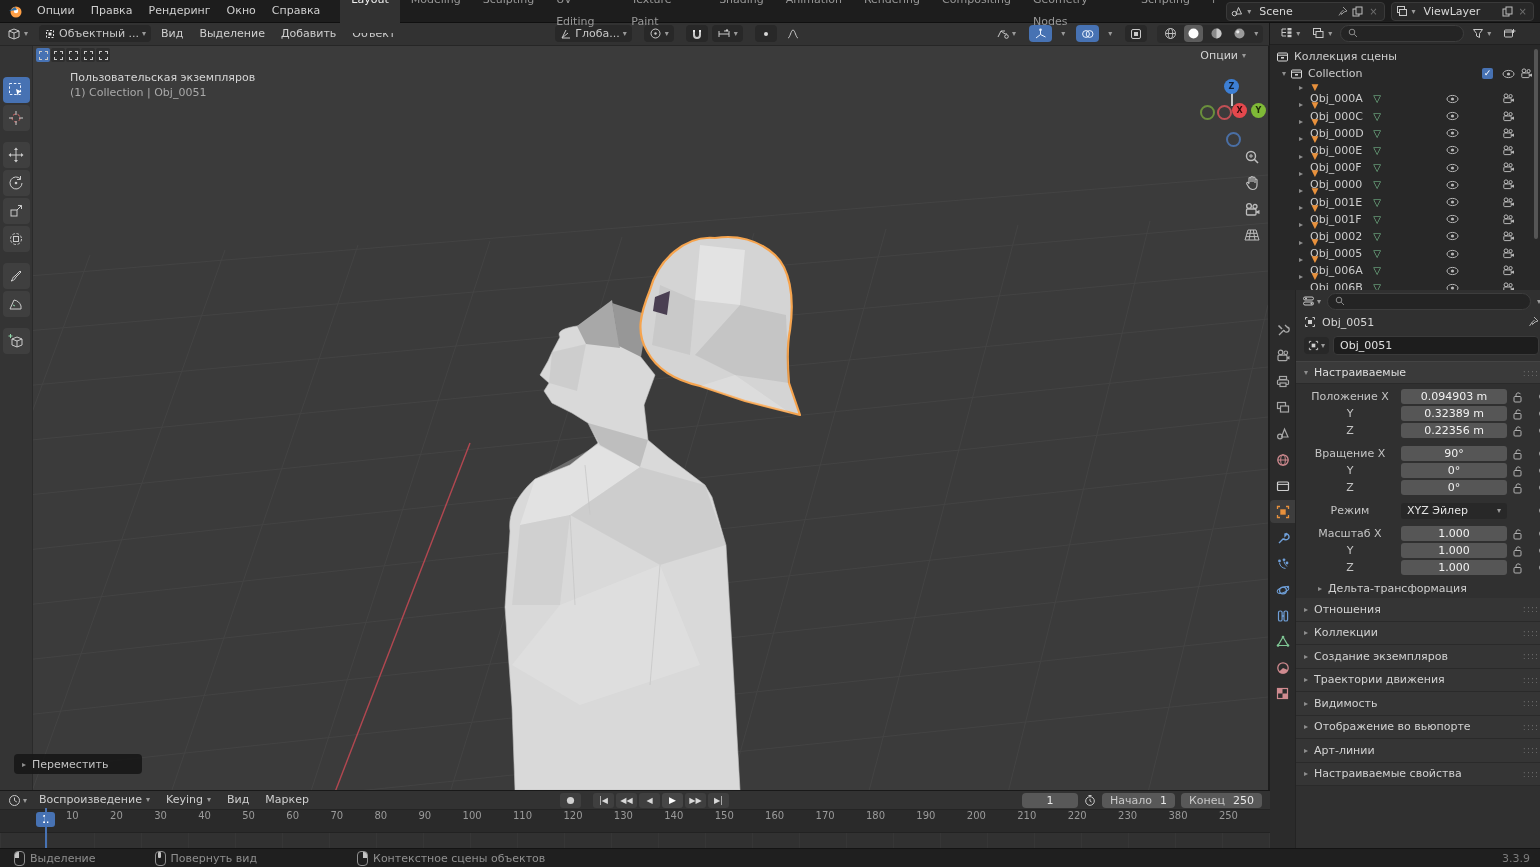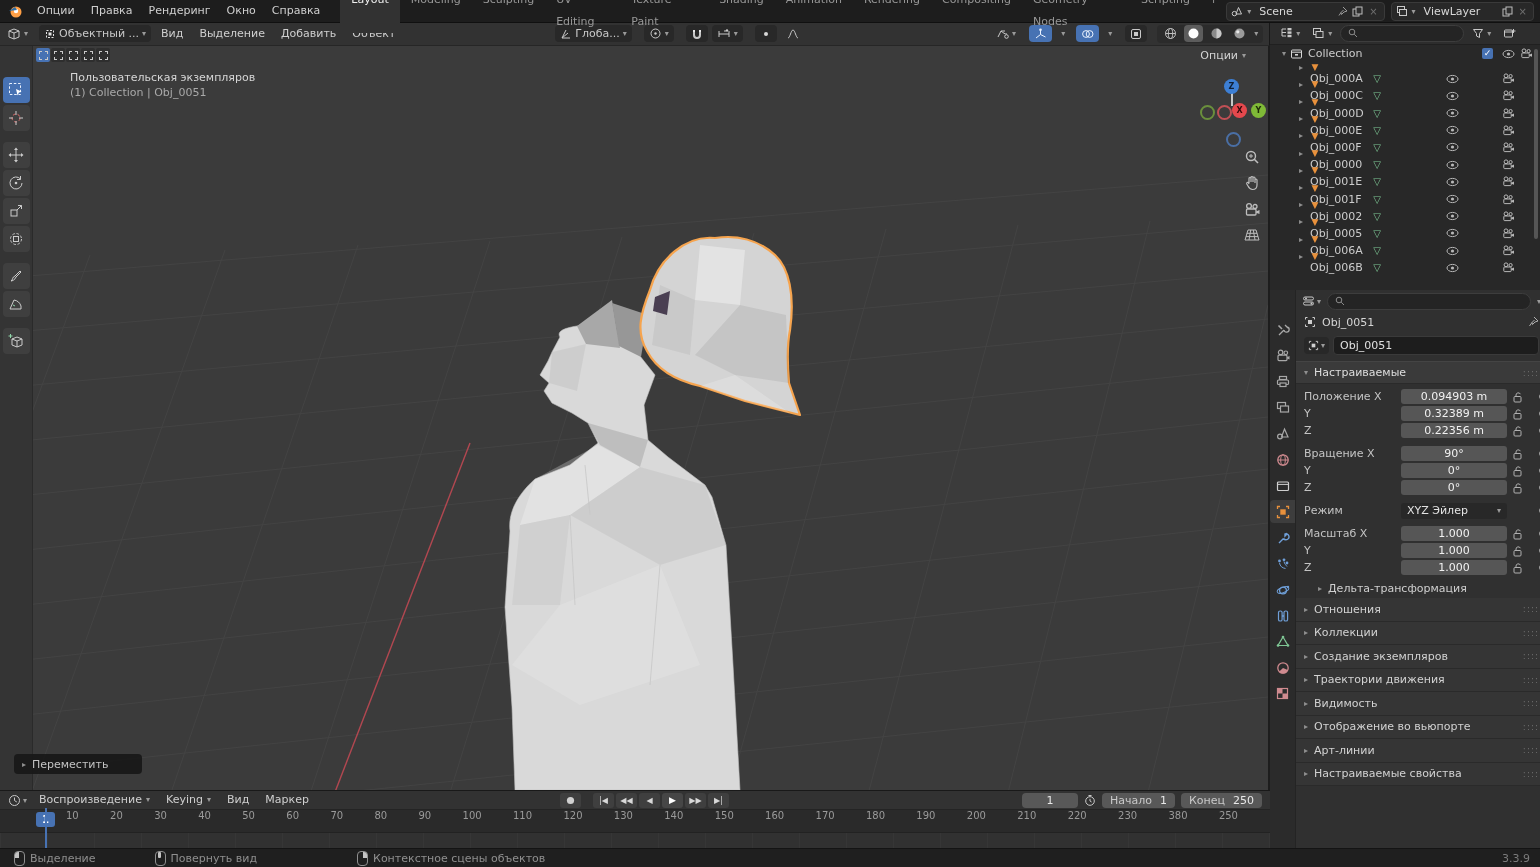--- a/index.html
+++ b/index.html
@@ -80,21 +80,21 @@
   #pcrumb{display:flex;align-items:center;height:20px;gap:6px;padding:0 8px;color:#d6d6d6}
   #pname-row{display:flex;align-items:center;gap:4px;padding:4px 8px 6px}
   #pname-field{flex:1;background:#1d1d1d;border:1px solid #3a3a3a;border-radius:4px;height:17px;
     display:flex;align-items:center;padding:0 6px;color:#e0e0e0}
   .iconpill{display:flex;align-items:center;gap:2px;background:#282828;border-radius:4px;height:17px;padding:0 4px}
   .panel-h{display:flex;align-items:center;height:21px;background:#3a3a3a;border-top:1px solid #444;
     border-bottom:1px solid #2a2a2a;gap:6px;padding:0 8px;color:#dedede}
   .dragdots{margin-left:auto;color:#6b6b6b;letter-spacing:1px;font-size:9px}
   .tgroup{padding:4px 0 2px}
   .trow{display:grid;grid-template-columns:92px 106px 18px 12px;align-items:center;height:17px;gap:5px;padding-left:8px}
-  .tlabel{text-align:left;color:#c4c4c4;white-space:nowrap}
+  .tlabel{text-align:center;color:#c4c4c4;white-space:nowrap}
   .tfield{background:#565656;border-radius:3px;height:15px;line-height:15px;text-align:center;color:#f1f1f1}
   .tdrop{background:#282828;border-radius:3px;height:16px;line-height:16px;color:#e3e3e3;padding:0 6px;
     display:flex;justify-content:space-between;align-items:center}
   .tdot{width:5px;height:5px;border-radius:50%;background:#9c9c9c;justify-self:center}
   .subsec{display:flex;align-items:center;gap:6px;height:20px;padding-left:22px;color:#cfcfcf}
   .psection{display:flex;align-items:center;gap:6px;height:22.5px;background:#353535;
     border-bottom:1px solid #2a2a2a;padding:0 8px;color:#d2d2d2}
   .psection:first-of-type{border-top:1px solid #424242}
   .scol{color:#8f8f8f;font-size:8px}
   
@@ -545,20 +545,31 @@
 
   <div id="op-panel">
     <span class="scol">▸</span>
     <span>Переместить</span>
   </div>
 </div>
 
 <div id="rightpanel">
 
   <div id="outliner">
+    <div class="orow lvl0" style="padding-top:3px">
+      <svg width="13" height="12" viewBox="0 0 13 12">
+          <rect x="1.5" y="2" width="10" height="8" rx="1" fill="none" stroke="#d8d8d8"></rect>
+          <path d="M1.5 4.2 H11.5" stroke="#d8d8d8"></path>
+          <rect x="5" y="6" width="3" height="1.6" fill="#d8d8d8"></rect>
+        </svg>
+      <span class="oname">Коллекция сцены</span>
+      <span></span>
+        <span></span>
+        <span></span>
+    </div>
     <div class="orow lvl1">
       <span class="oarrow">▾</span>
       <svg width="13" height="12" viewBox="0 0 13 12">
           <rect x="1.5" y="2" width="10" height="8" rx="1" fill="none" stroke="#d8d8d8"></rect>
           <path d="M1.5 4.2 H11.5" stroke="#d8d8d8"></path>
           <rect x="5" y="6" width="3" height="1.6" fill="#d8d8d8"></rect>
         </svg>
       <span class="oname">Collection</span>
       <span></span>
       <span class="ock">✓</span>

